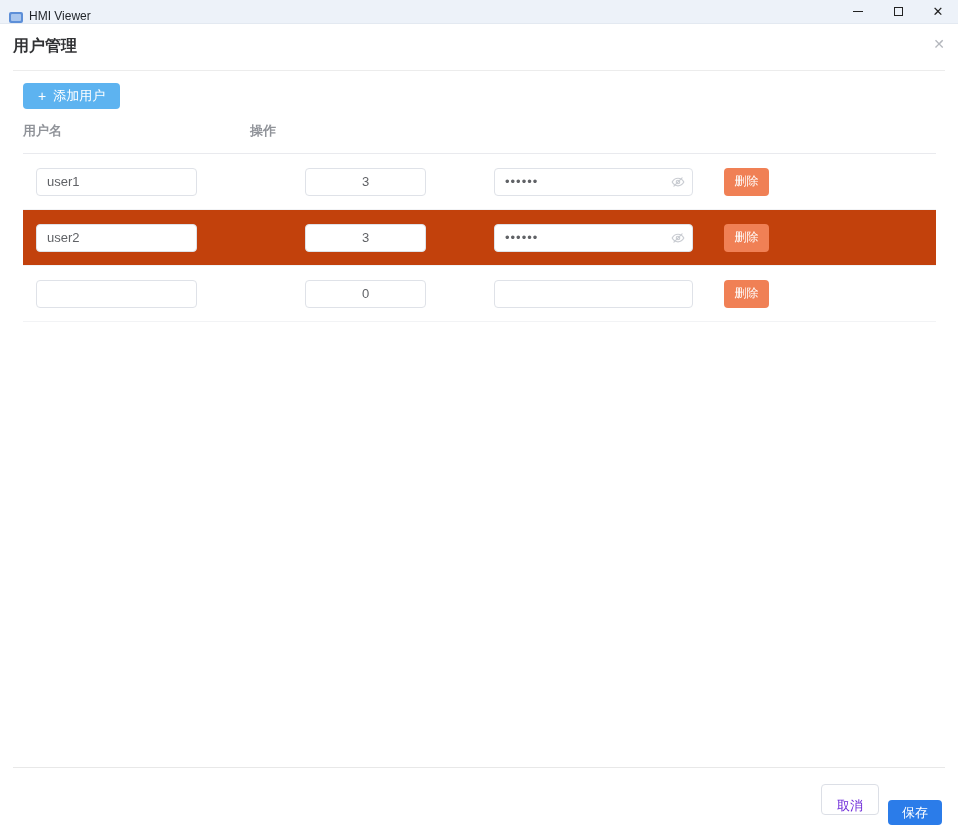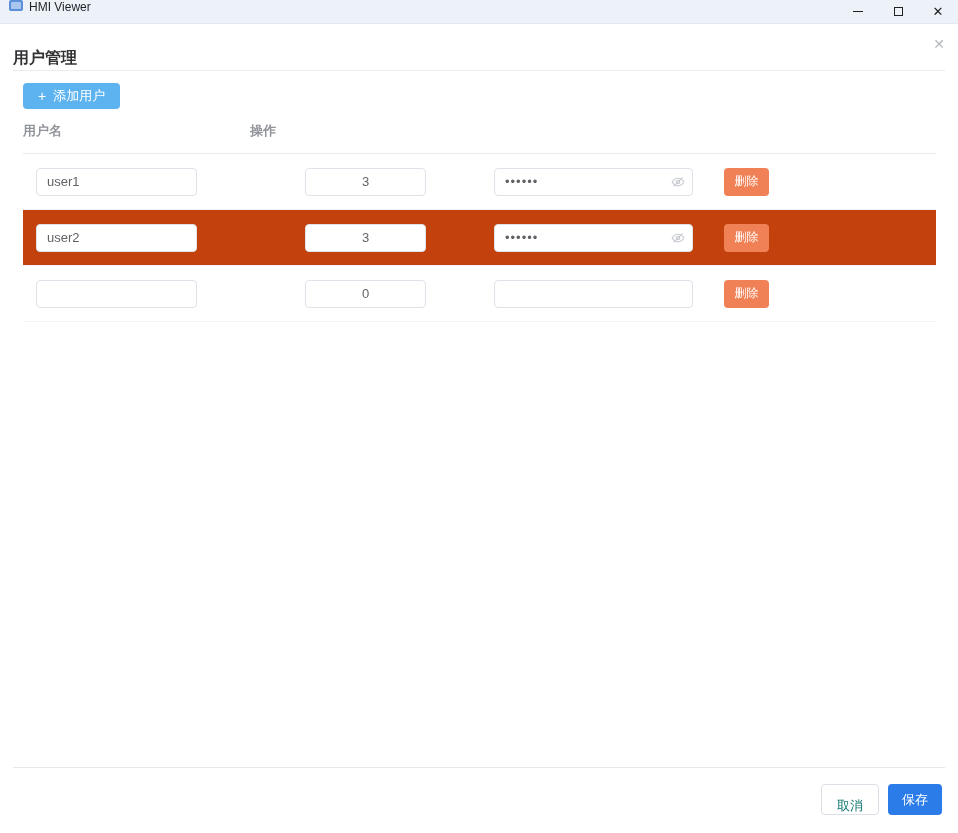--- a/index.html
+++ b/index.html
@@ -3,21 +3,21 @@
 <meta charset="utf-8">
 <style>
   * { margin:0; padding:0; box-sizing:border-box; }
   html,body { width:958px; height:833px; overflow:hidden; }
   body {
     font-family:"Liberation Sans","DejaVu Sans",sans-serif;
     background:#ffffff; color:#303133; font-size:13px;
   }
   
   .titlebar {
-    height:24px; background:#edf2f9; display:flex; align-items:flex-start;
+    height:24px; background:#edf2f9; display:flex; align-items:flex-end;
     border-bottom:1px solid #e3e9f1;
   }
   .app-icon {
     width:14px; height:11px; margin:0 6px 0 9px; border-radius:2px;
     background:#5d8fd8; position:relative; display:inline-block;
   }
   .app-icon::after {
     content:""; position:absolute; left:2px; top:2px; right:2px; bottom:2px;
     background:#a9c6ee; border-radius:1px;
   }
@@ -28,21 +28,21 @@
     font-size:12px; color:#222; cursor:default; user-select:none;
   }
   .win-btn .min-glyph { display:block; width:10px; height:0; border-top:1px solid #222; }
   .win-btn .max-glyph { display:block; width:9px; height:9px; border:1px solid #222; }
   .win-btn .close-glyph { font-size:13px; line-height:1; }
   
   .dialog-header {
     position:relative; height:47px; margin:0 13px; border-bottom:1px solid #ececec;
   }
   .dialog-title {
-    position:absolute; left:0; top:24px; font-size:16px; font-weight:bold; color:#303133;
+    position:absolute; left:0; top:12px; font-size:16px; font-weight:bold; color:#303133;
   }
   .dialog-close {
     position:absolute; right:0; top:12px; font-size:14px; color:#b4b7bd; cursor:pointer;
   }
   
   .toolbar { margin:12px 0 0 23px; }
   .add-btn {
     display:inline-flex; align-items:center; gap:7px;
     background:#5db3f0; color:#ffffff; border:none; border-radius:4px;
     height:26px; padding:0 15px; font-size:13px; cursor:pointer;
@@ -88,28 +88,29 @@
   }
   
   .footer {
     position:absolute; left:0; right:0; bottom:0; height:66px;
   }
   .footer-divider { margin:0 13px; border-top:1px solid #e8e8e8; }
   .footer-btns {
     display:flex; justify-content:flex-end; gap:9px; padding:16px 16px 0 0;
   }
   .cancel-btn {
-    height:31px; padding:12px 15px; background:#ffffff; color:#0f766e;
+    height:31px; padding:12px 15px; background:#ffffff; color:#6d28d9;
     border:1px solid #dcdfe6; border-radius:4px; font-size:13px; cursor:pointer;
     font-family:inherit;
   }
   .save-btn {
-    height:31px; padding:0 14px; background:#2b7ce9; color:#ffffff;
+    height:25px; padding:0 14px; background:#2b7ce9; color:#ffffff;
     border:none; border-radius:4px; font-size:13px; cursor:pointer;
     font-family:inherit;
+    margin-top:16px;
   }
 </style>
 </head>
 <body>
 
 <div class="titlebar">
   <span class="app-icon"></span>
   <span class="app-title">HMI Viewer</span>
   <div class="win-controls">
     <div class="win-btn">

